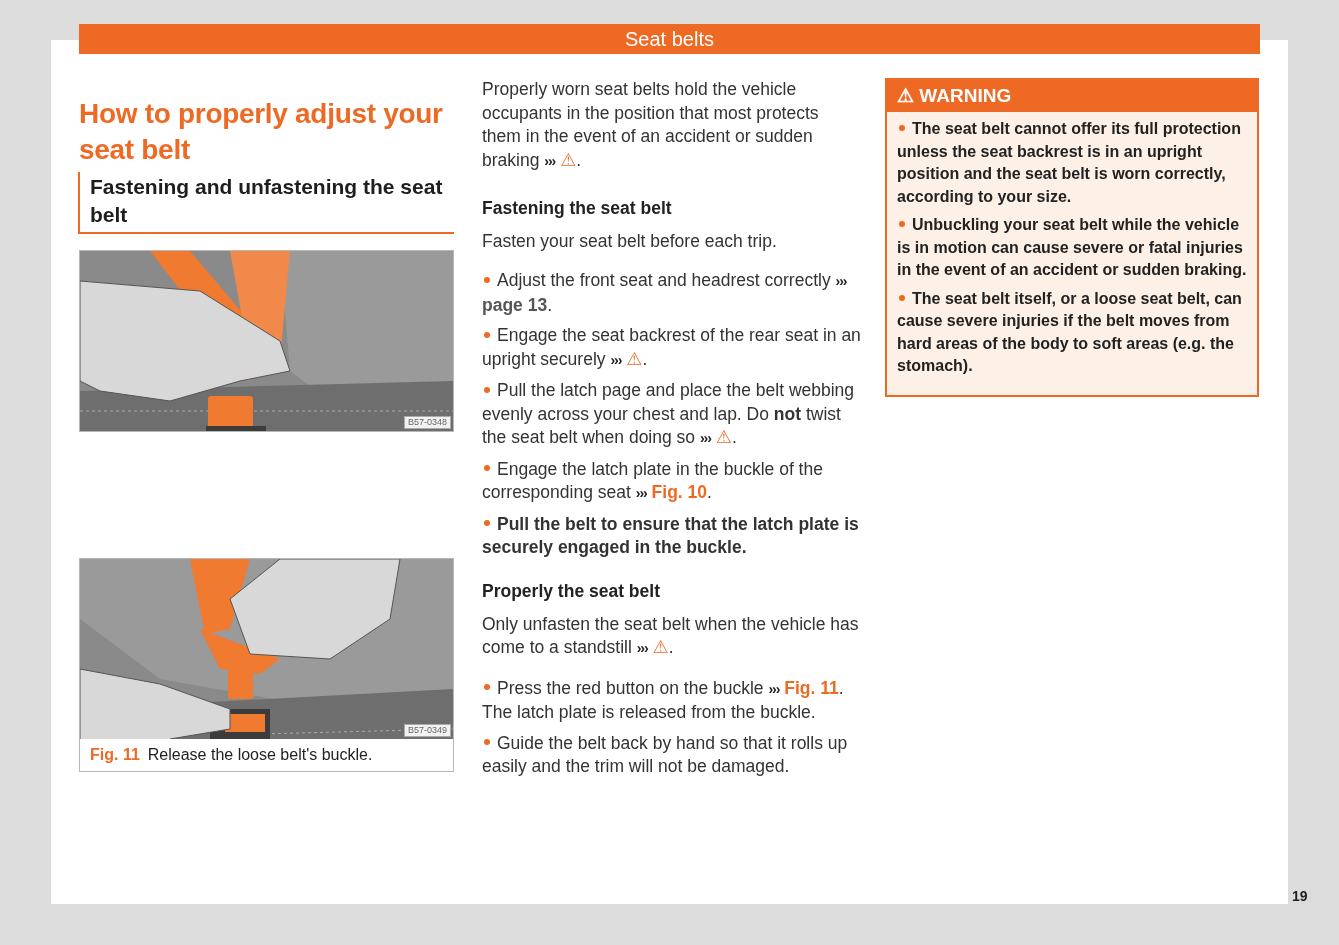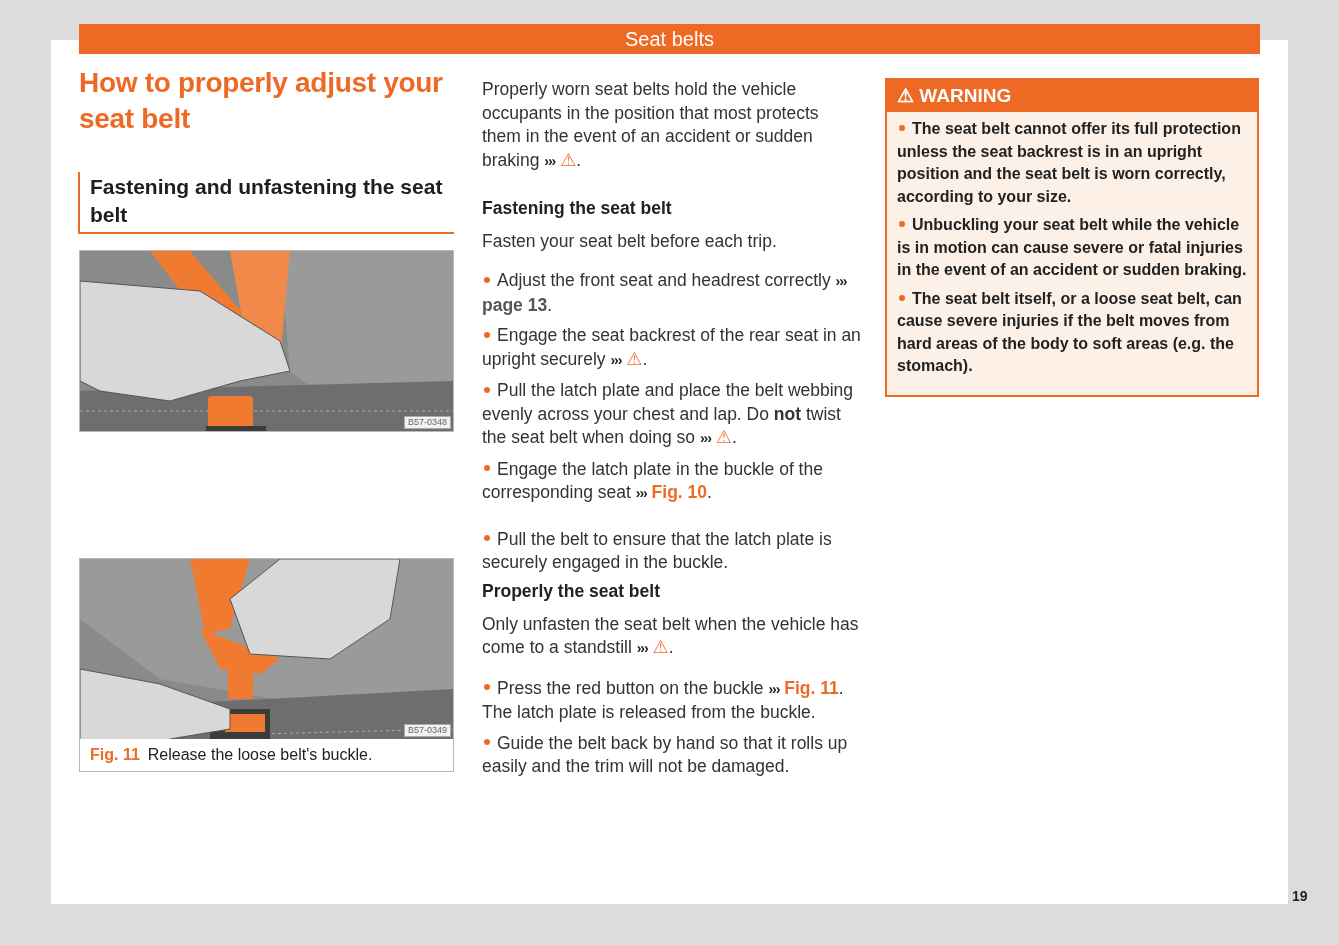--- a/index.html
+++ b/index.html
@@ -12,21 +12,21 @@
   }
   .header-bar {
     position:absolute; left:79px; top:24px; width:1181px; height:30px; background:#ee6a24;
     color:#fff; font-size:20px; text-align:center; line-height:30px; font-weight:normal;
   }
   .page-number {
     position:absolute; left:1292px; top:888px; font-size:14px; font-weight:bold; color:#222;
   }
   
   .main-title {
-    position:absolute; left:79px; top:65px; width:380px; color:#ee6a24;
+    position:absolute; left:79px; top:96px; width:380px; color:#ee6a24;
     font-size:28px; font-weight:bold; line-height:36px; letter-spacing:-0.3px;
   }
   .section-heading {
     position:absolute; left:78px; top:172px; width:374px; height:60px;
     border-left:2px solid #ee6a24; border-bottom:2px solid #ee6a24;
   }
   .section-heading span {
     position:absolute; left:10px; top:1px; width:360px; font-size:21px; font-weight:bold;
     line-height:28px; color:#1e1e1e;
   }
@@ -119,23 +119,23 @@
 
 <div class="mid" style="top:78px;">
   <p><span>Properly worn seat belts hold the vehicle occupants in the position that most protects them in the event of an accident or sudden braking</span> <span class="arrows">›››</span> <span class="warn-icon">⚠</span>.</p>
 </div>
 
 <div class="mid" style="top:197px;">
   <p class="sub-heading">Fastening the seat belt</p>
   <p style="margin-top:9px;">Fasten your seat belt before each trip.</p>
   <p style="margin-top:16px;"><span class="bullet"></span><span>Adjust the front seat and headrest correctly</span> <span class="arrows">›››</span> <span class="page-link">page 13</span>.</p>
   <p style="margin-top:7px;"><span class="bullet"></span><span>Engage the seat backrest of the rear seat in an upright securely</span> <span class="arrows">›››</span> <span class="warn-icon">⚠</span>.</p>
-  <p style="margin-top:7px;"><span class="bullet"></span><span>Pull the latch plate and place the belt webbing evenly across your chest and lap. Do</span> <b>not</b> <span>twist the seat belt when doing so</span> <span class="arrows">›››</span> <span class="warn-icon">⚠</span>.</p>
+  <p style="margin-top:7px;"><span class="bullet"></span><span>Pull the latch page and place the belt webbing evenly across your chest and lap. Do</span> <b>not</b> <span>twist the seat belt when doing so</span> <span class="arrows">›››</span> <span class="warn-icon">⚠</span>.</p>
   <p style="margin-top:7px;"><span class="bullet"></span><span>Engage the latch plate in the buckle of the corresponding seat</span> <span class="arrows">›››</span> <span class="link">Fig. 10</span>.</p>
-  <p style="margin-top:22px;"><span class="bullet"></span><span>Pull the belt to ensure that the latch plate is securely engaged in the buckle.</span></p>
+  <p style="margin-top:7px;font-weight:bold;"><span class="bullet"></span><span>Pull the belt to ensure that the latch plate is securely engaged in the buckle.</span></p>
 </div>
 
 <div class="mid" style="top:580px;">
   <p class="sub-heading">Properly the seat belt</p>
   <p style="margin-top:9px;"><span>Only unfasten the seat belt when the vehicle has come to a standstill</span> <span class="arrows">›››</span> <span class="warn-icon">⚠</span>.</p>
   <p style="margin-top:16px;"><span class="bullet"></span><span>Press the red button on the buckle</span> <span class="arrows">›››</span> <span class="link">Fig. 11</span><span>. The latch plate is released from the buckle.</span></p>
   <p style="margin-top:7px;"><span class="bullet"></span><span>Guide the belt back by hand so that it rolls up easily and the trim will not be damaged.</span></p>
 </div>
 
 <div class="warning">

